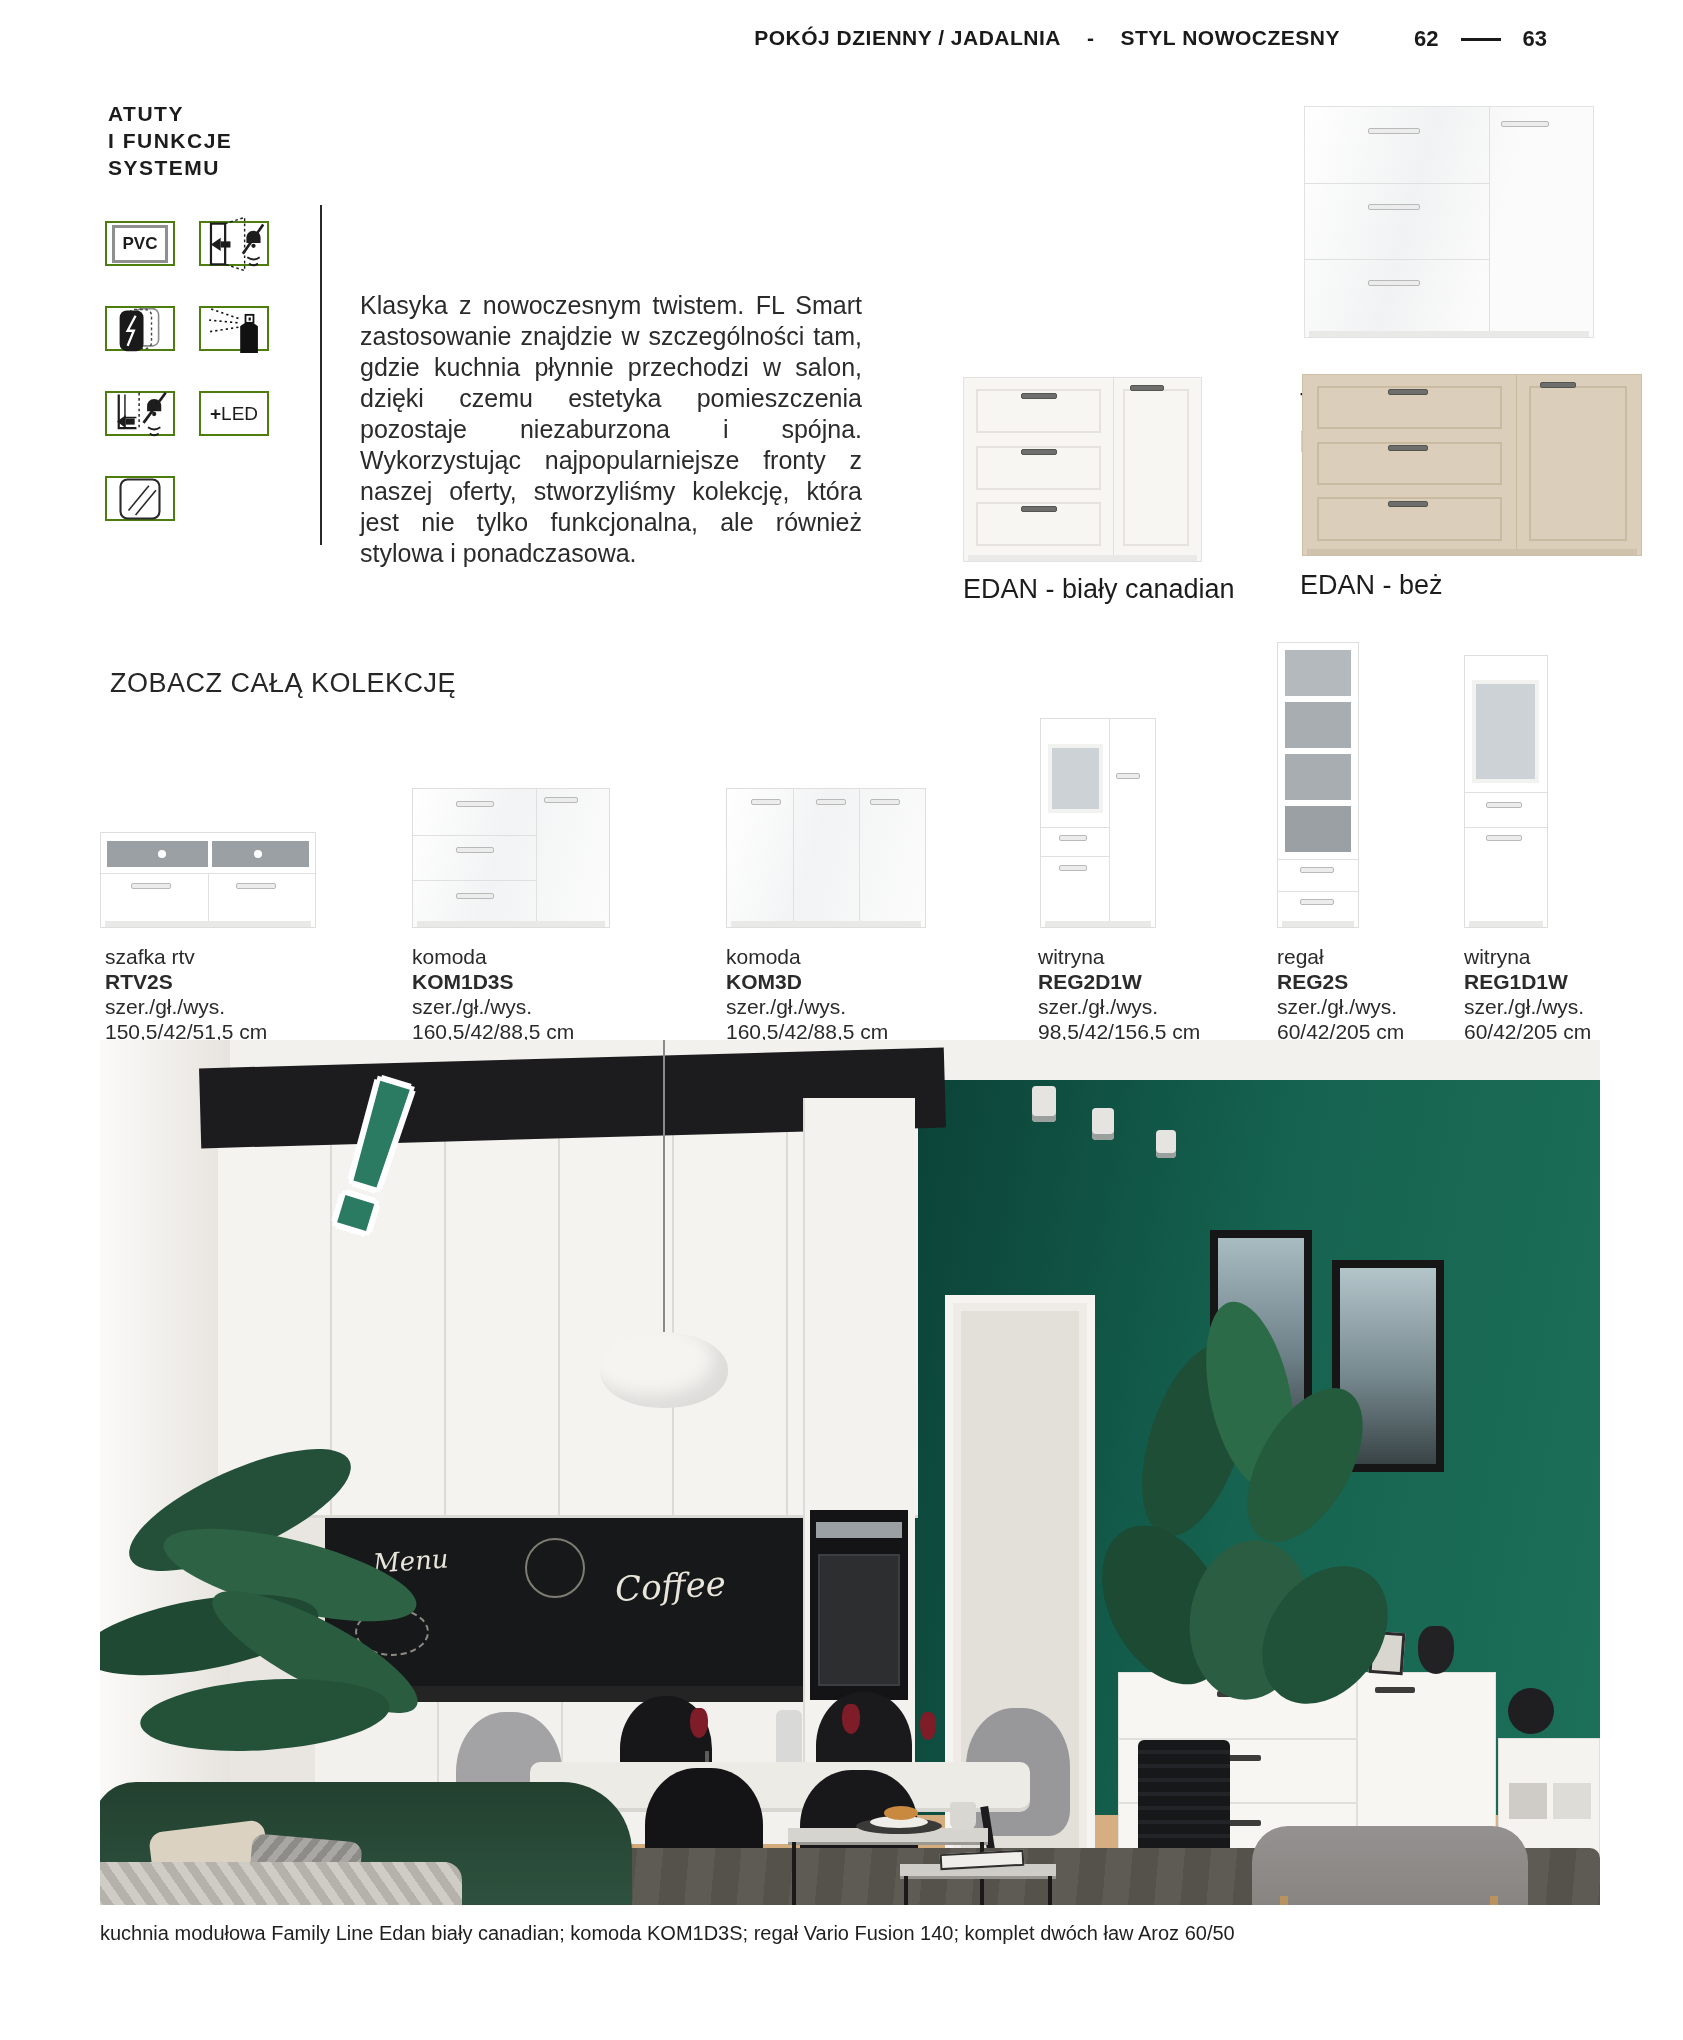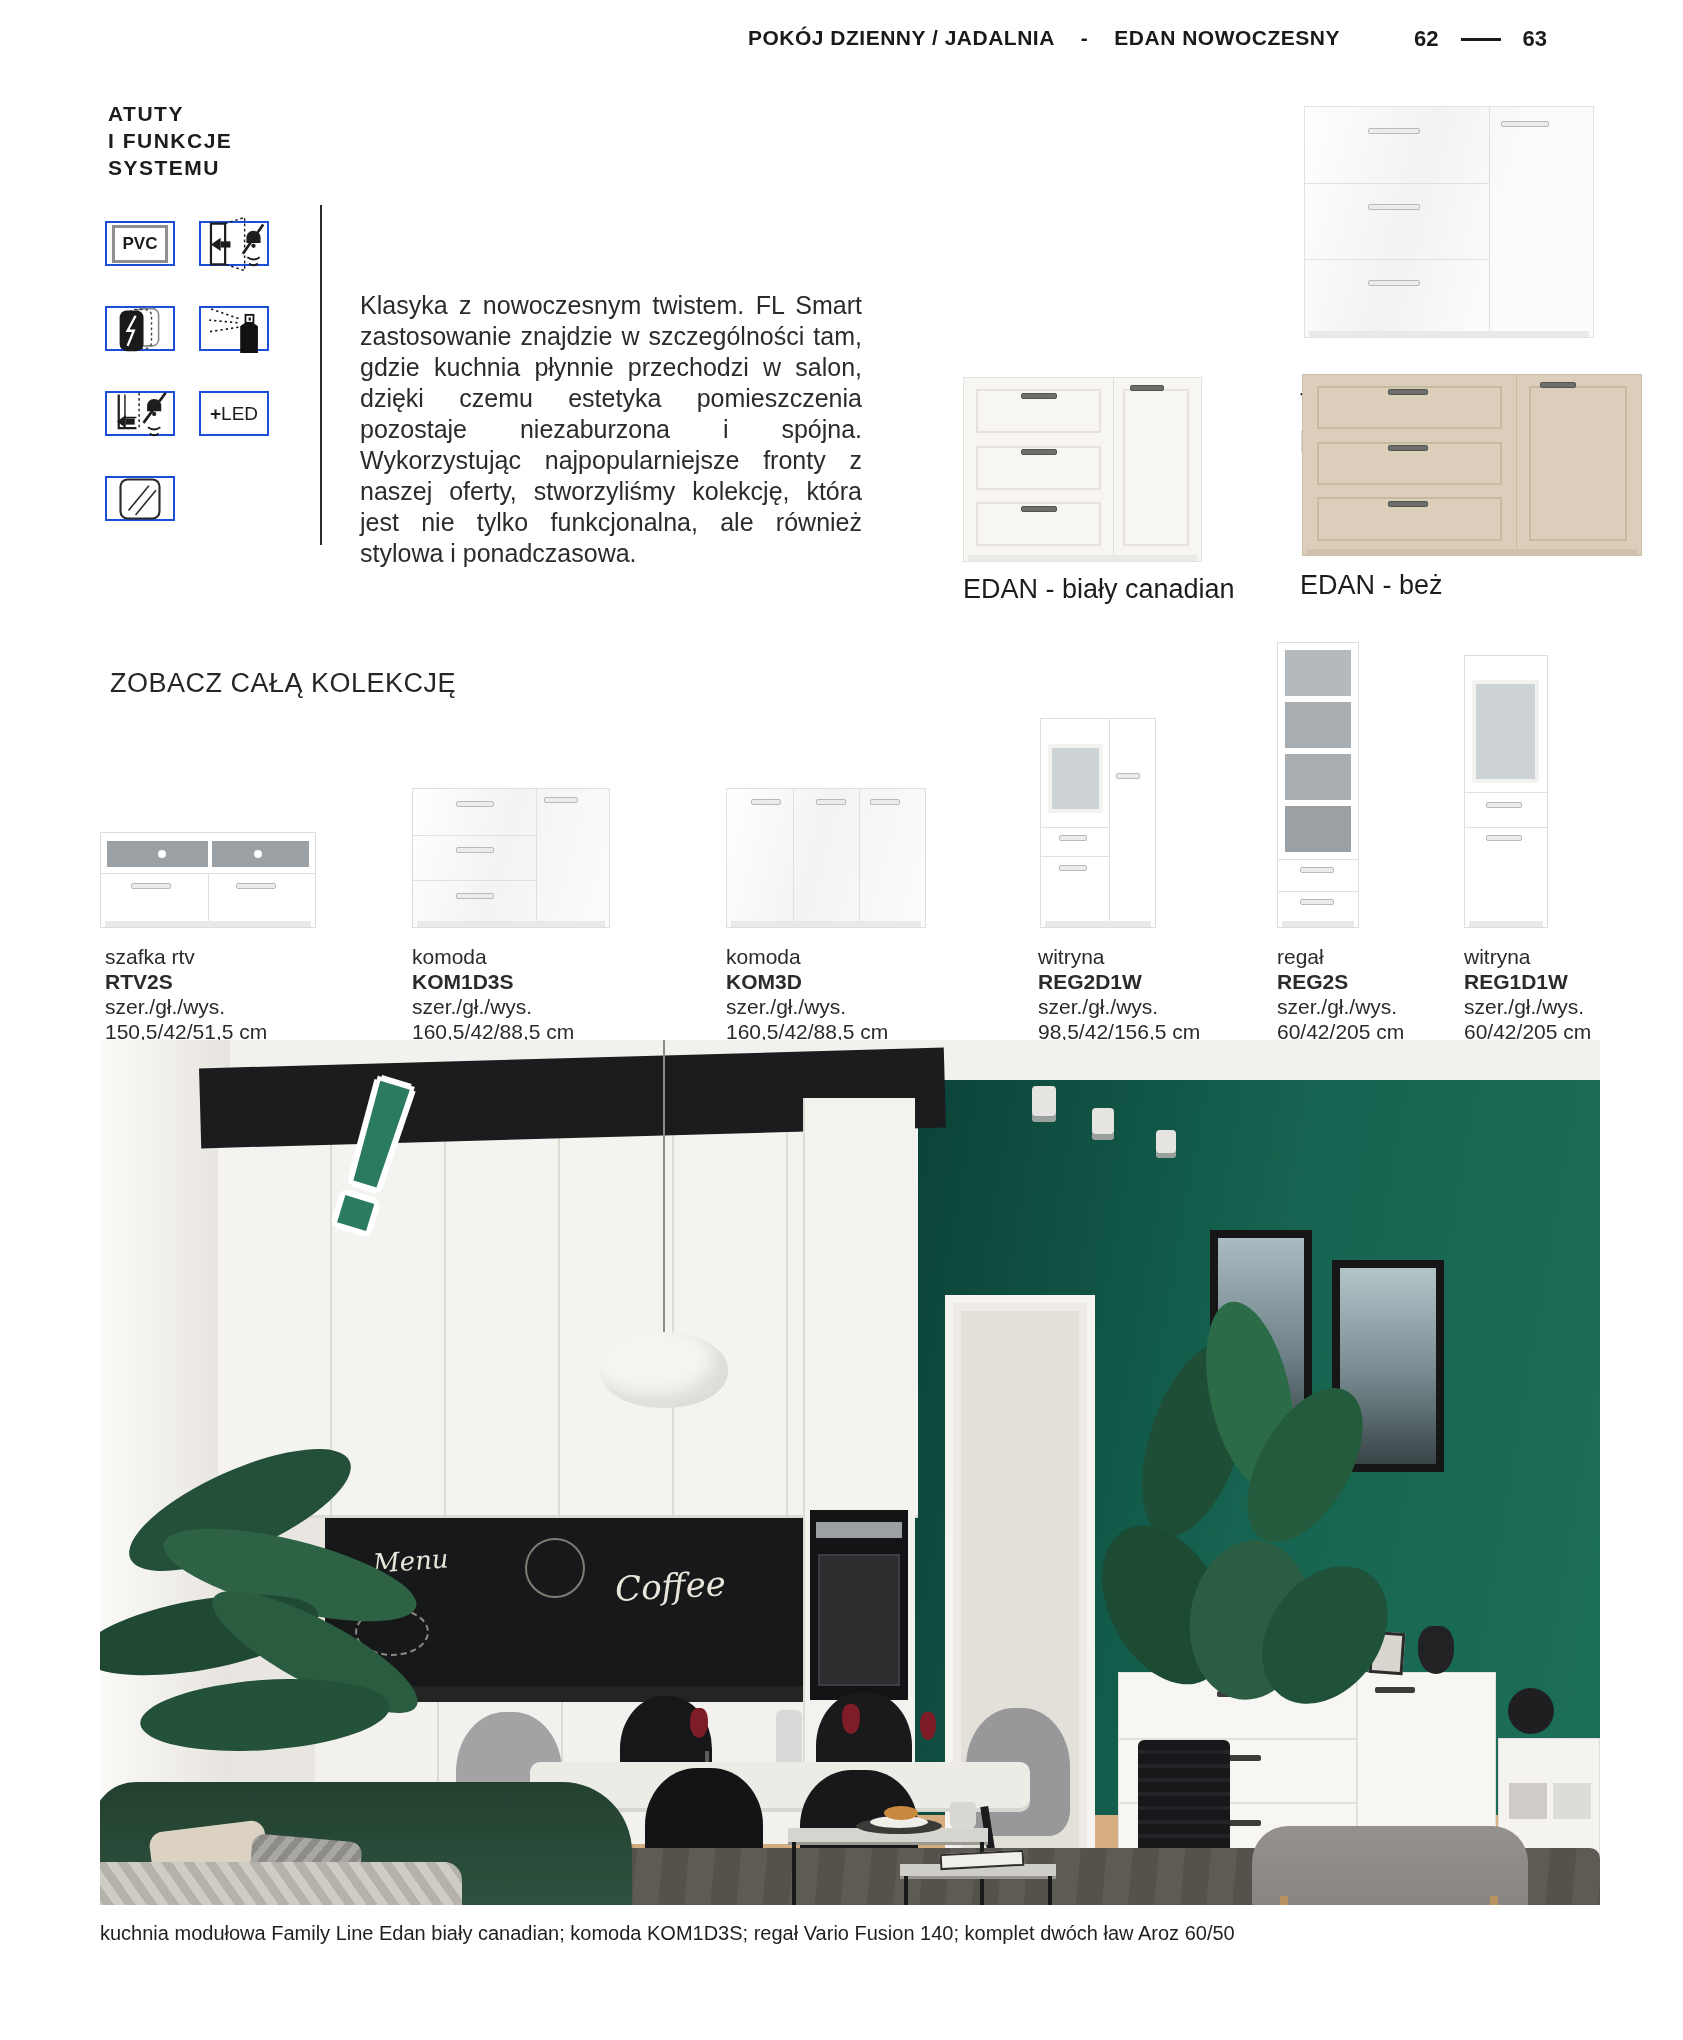--- a/index.html
+++ b/index.html
@@ -11,21 +11,21 @@
               font-size:21px;font-weight:bold;letter-spacing:.5px;color:#1a1a1a;}
   .page-numbers{position:absolute;top:26px;right:108px;display:flex;align-items:center;gap:22px;
                 font-size:22px;font-weight:bold;color:#1a1a1a;}
   .pg-line{width:40px;height:3px;background:#1a1a1a;}
 
   
   .features-heading{position:absolute;left:108px;top:100px;font-size:21px;font-weight:bold;
                     letter-spacing:1.5px;line-height:27px;color:#1c1c1c;}
   .icon-grid{position:absolute;left:105px;top:196px;display:grid;
              grid-template-columns:70px 70px;grid-auto-rows:70px;column-gap:24px;row-gap:15px;}
-  .icon-box{border:2px solid #1d4ed8;background:#fff;display:flex;align-items:center;justify-content:center;box-sizing:border-box;margin-top:25px;}
+  .icon-box{border:2px solid #4d7c0f;background:#fff;display:flex;align-items:center;justify-content:center;box-sizing:border-box;margin-top:25px;}
   .pvc-inner{border:3px solid #8f8f8f;padding:6px 8px;font-weight:bold;font-size:17px;color:#1c1c1c;}
   .led-label{font-size:19px;color:#1c1c1c;}
   .led-label b{font-weight:bold;}
   .icon-box svg{display:block;}
 
   
   .v-line{position:absolute;left:320px;top:205px;width:2px;height:340px;background:#2a2a2a;}
   .system-title{position:absolute;left:358px;top:182px;margin:0;font-size:86px;font-weight:300;
                 letter-spacing:2px;color:#1f1f1f;}
   .system-desc{position:absolute;left:360px;top:290px;width:502px;margin:0;font-size:25px;
@@ -75,21 +75,21 @@
   .caption b{font-weight:normal;}
 </style>
 </head>
 <body>
 
 <div id="page">
 
   <div class="breadcrumb">
     <span>POKÓJ DZIENNY / JADALNIA</span>
     <span>-</span>
-    <span>EDAN NOWOCZESNY</span>
+    <span>STYL NOWOCZESNY</span>
   </div>
   <div class="page-numbers">
     <span>62</span>
     <div class="pg-line"></div>
     <span>63</span>
   </div>
 
   <div class="features-heading">
     <div>ATUTY</div>
     <div>I FUNKCJE</div>

